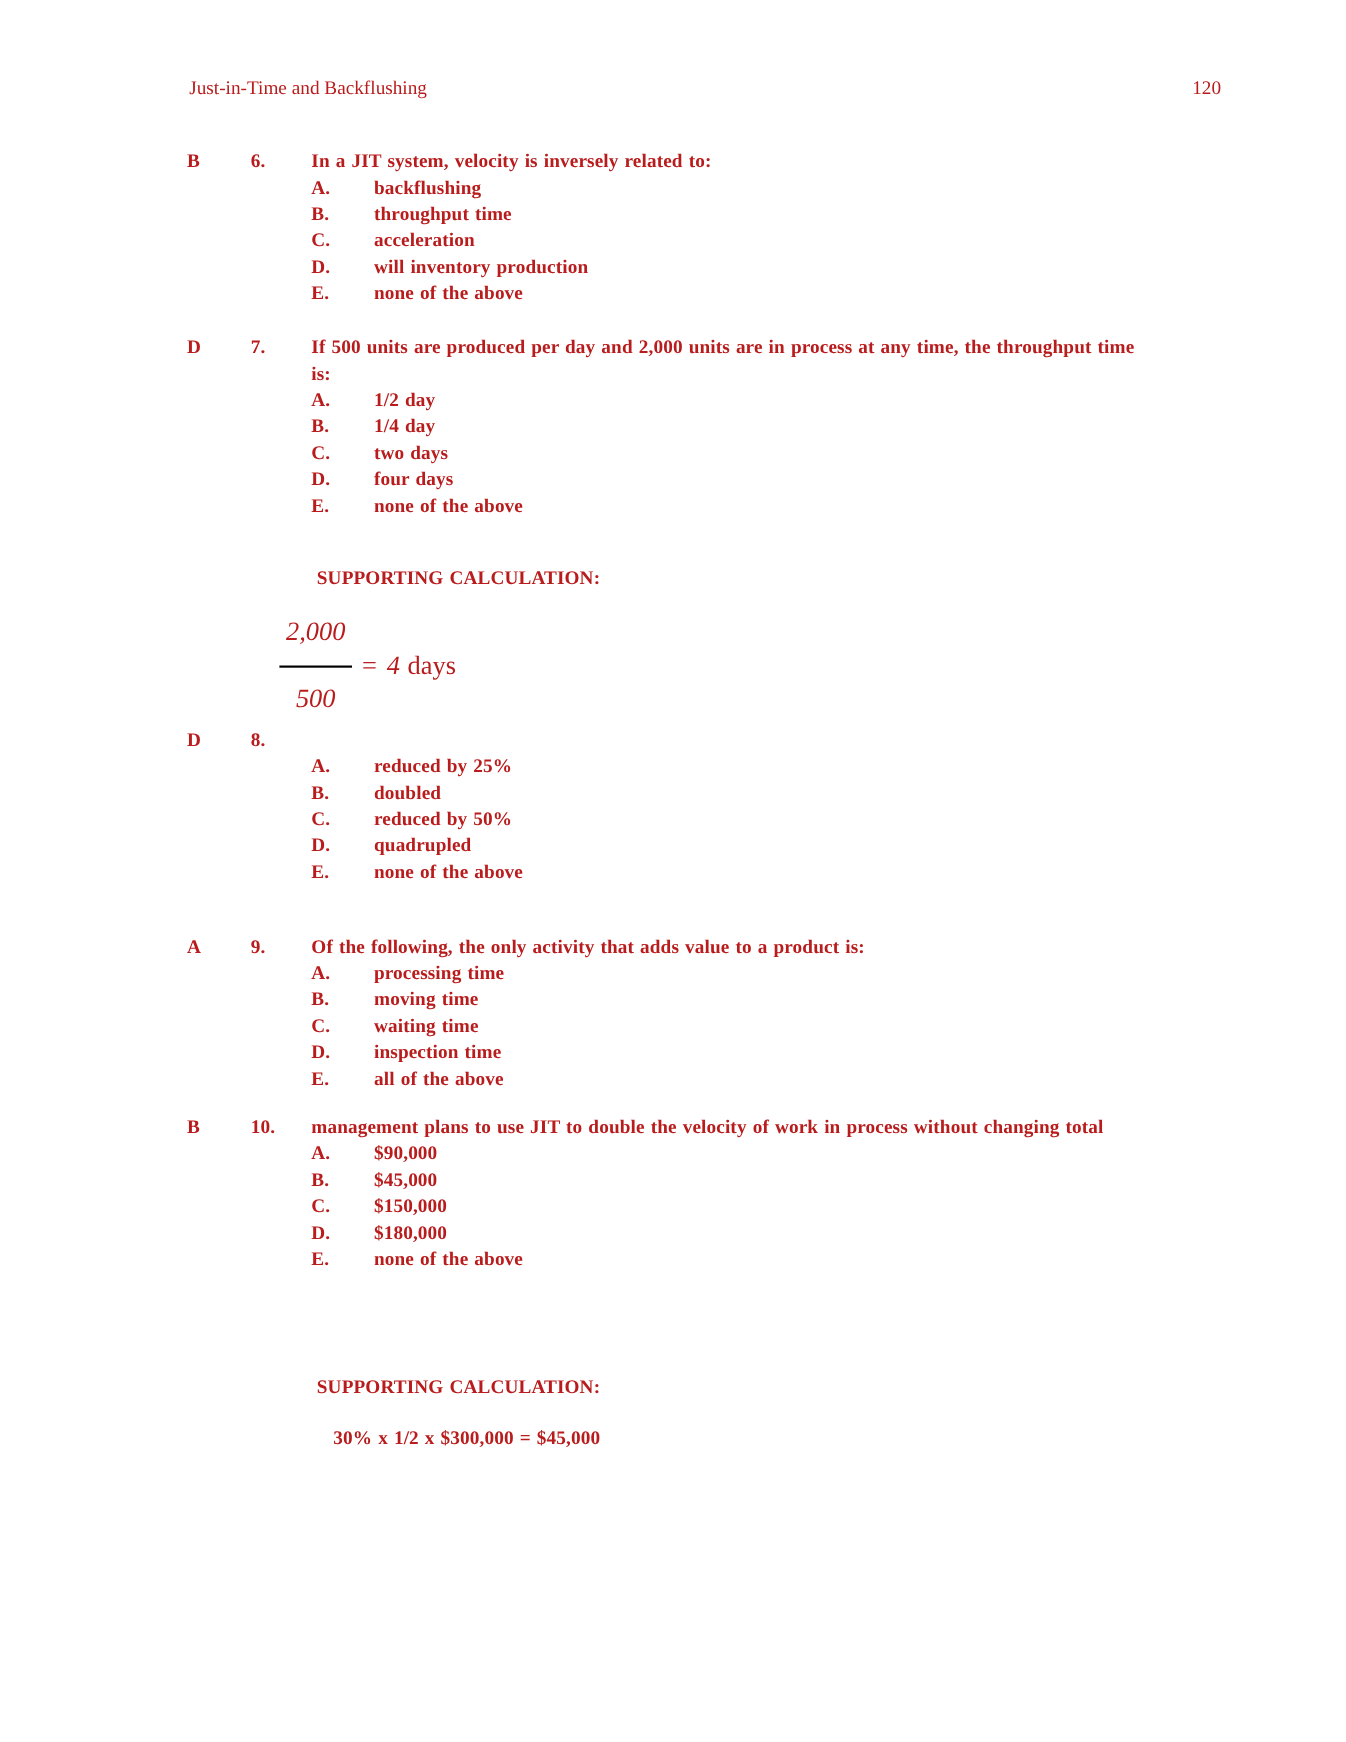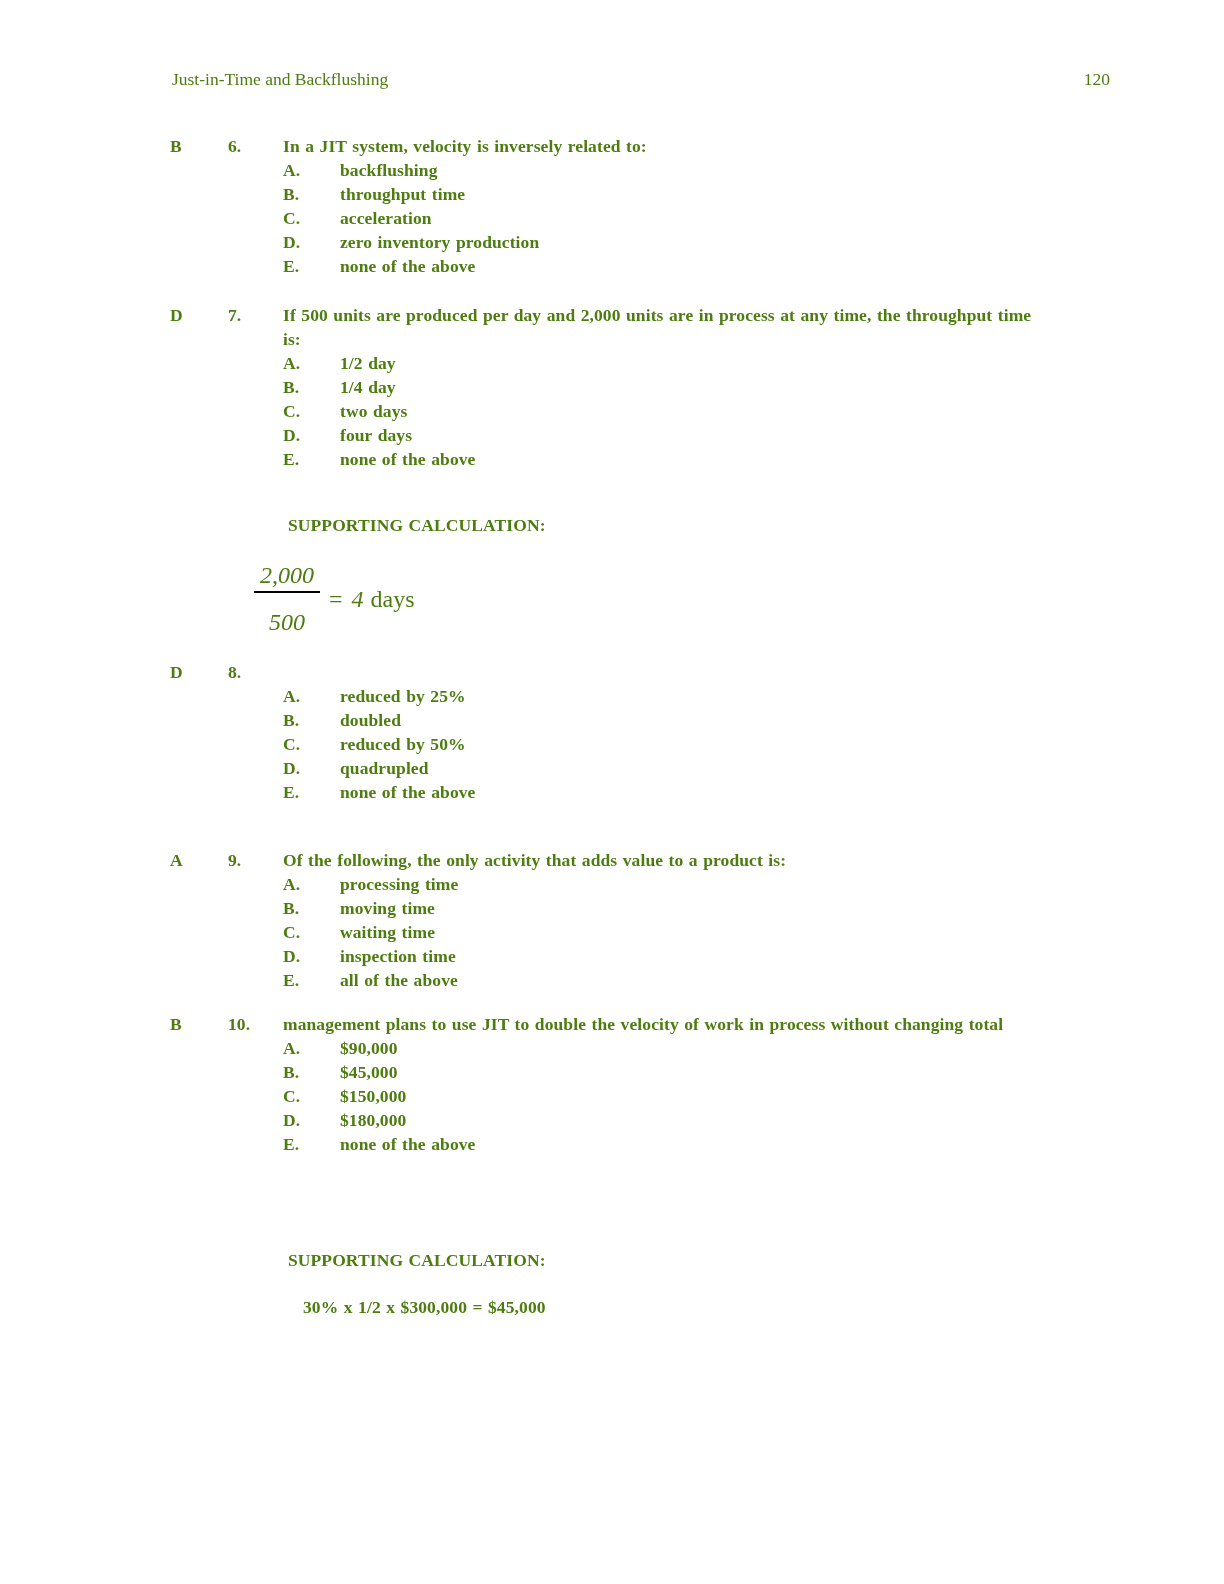--- a/index.html
+++ b/index.html
@@ -5,21 +5,21 @@
   html, body {
     margin: 0;
     padding: 0;
     background: #ffffff;
   }
   .page {
     position: relative;
     width: 1224px;
     height: 1584px;
     background: #ffffff;
-    color: #4d7c0f;
+    color: #b91c1c;
     font-family: "Liberation Serif", "DejaVu Serif", serif;
     overflow: hidden;
   }
   
   .header {
     position: absolute;
     top: 67px;
     left: 172px;
     width: 938px;
     display: flex;
@@ -71,21 +71,21 @@
     letter-spacing: 0;
   }
   .frac {
     display: inline-flex;
     flex-direction: column;
     align-items: center;
     text-align: center;
   }
   .frac-num {
     font-style: italic;
-    padding: 0 6px 3px 6px;
+    padding: 0 6px 17px 6px;
     border-bottom: 2px solid #000;
   }
   .frac-den {
     font-style: italic;
     padding-top: 17px;
   }
   .eq-sign { margin-left: 9px; }
   .eq-val  { margin-left: 9px; font-style: italic; }
   .eq-unit { margin-left: 7px; }
   .formula-line {
@@ -120,21 +120,21 @@
       <div class="opt">
         <span>B.</span>
         <span>throughput time</span>
       </div>
       <div class="opt">
         <span>C.</span>
         <span>acceleration</span>
       </div>
       <div class="opt">
         <span>D.</span>
-        <span>zero inventory production</span>
+        <span>will inventory production</span>
       </div>
       <div class="opt">
         <span>E.</span>
         <span>none of the above</span>
       </div>
     </div>
   </section>
 
   <section class="question" style="top:303px">
     <div class="q-head">

